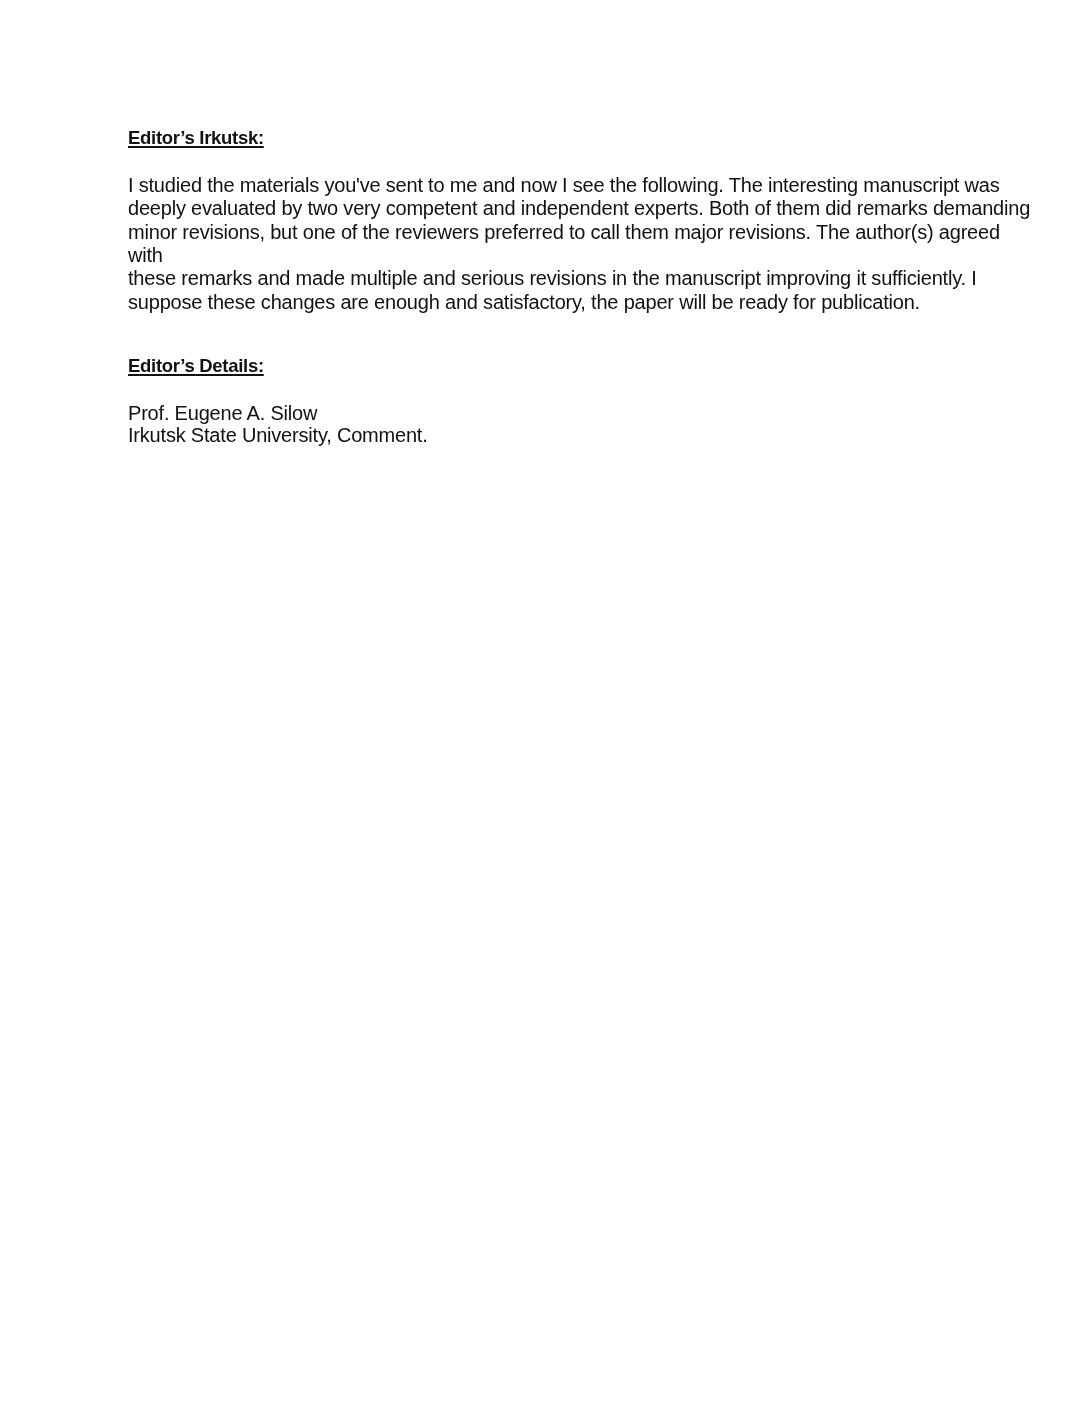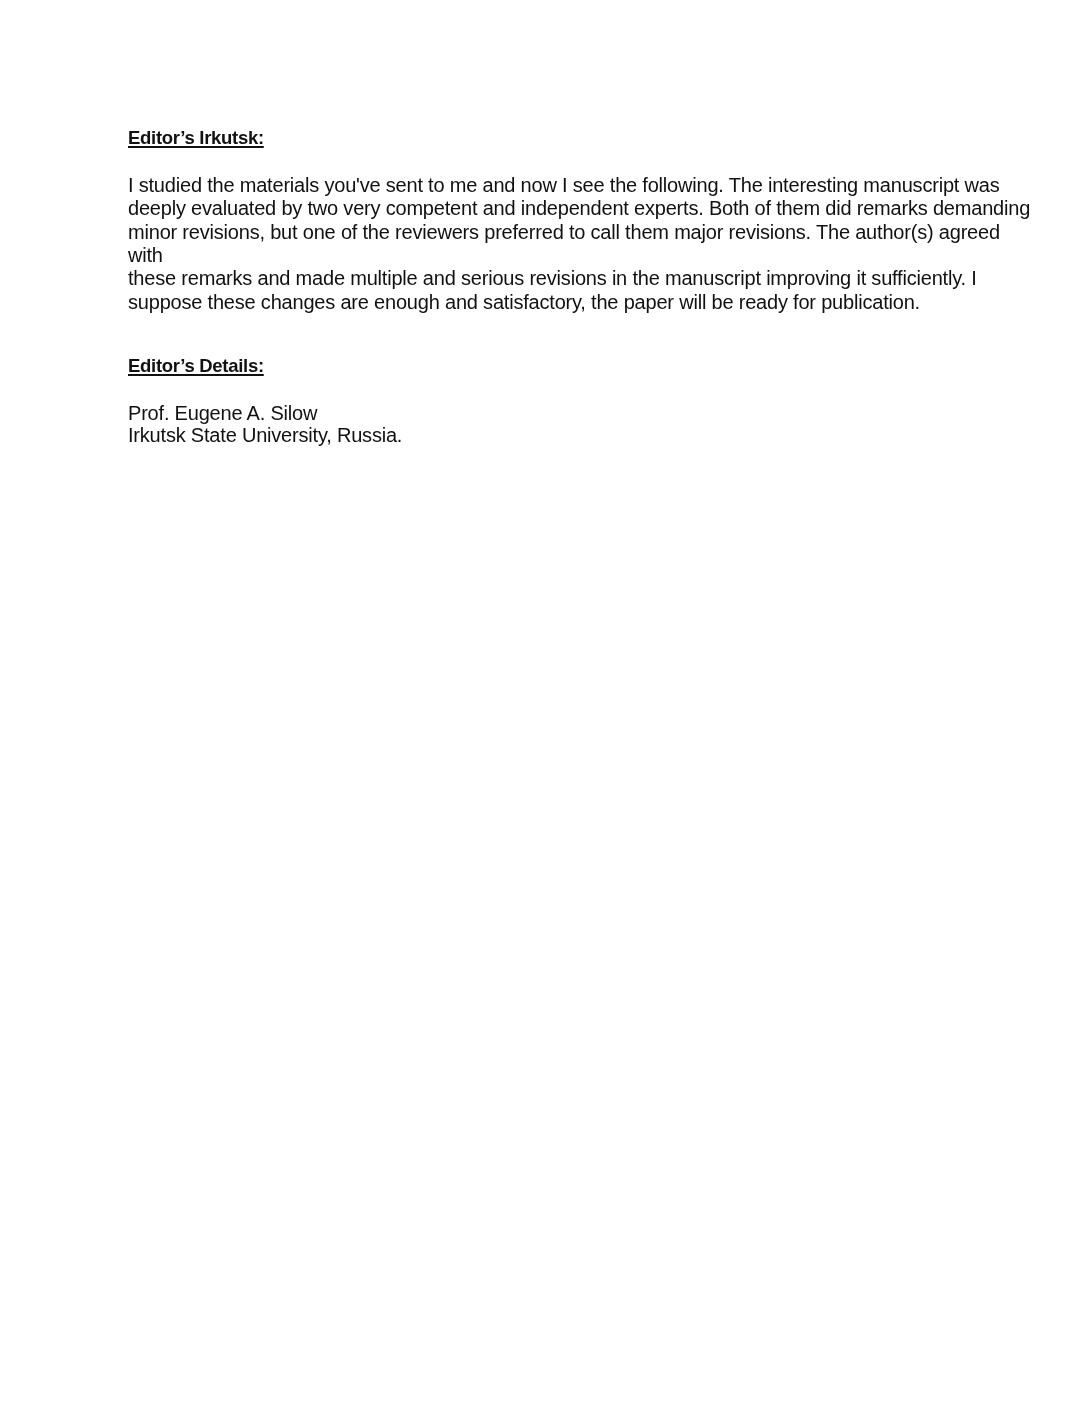--- a/index.html
+++ b/index.html
@@ -53,14 +53,14 @@
 
   <p class="body-text comment-paragraph">I studied the materials you've sent to me and now I see the following. The interesting manuscript was
 deeply evaluated by two very competent and independent experts. Both of them did remarks demanding
 minor revisions, but one of the reviewers preferred to call them major revisions. The author(s) agreed with
 these remarks and made multiple and serious revisions in the manuscript improving it sufficiently. I
 suppose these changes are enough and satisfactory, the paper will be ready for publication.</p>
 
   <h2 class="heading details-heading">Editor’s Details:</h2>
 
   <p class="body-text details-text">Prof. Eugene A. Silow
-Irkutsk State University, Russia.</p>
+Irkutsk State University, Comment.</p>
 </div>
 
 </body></html>

